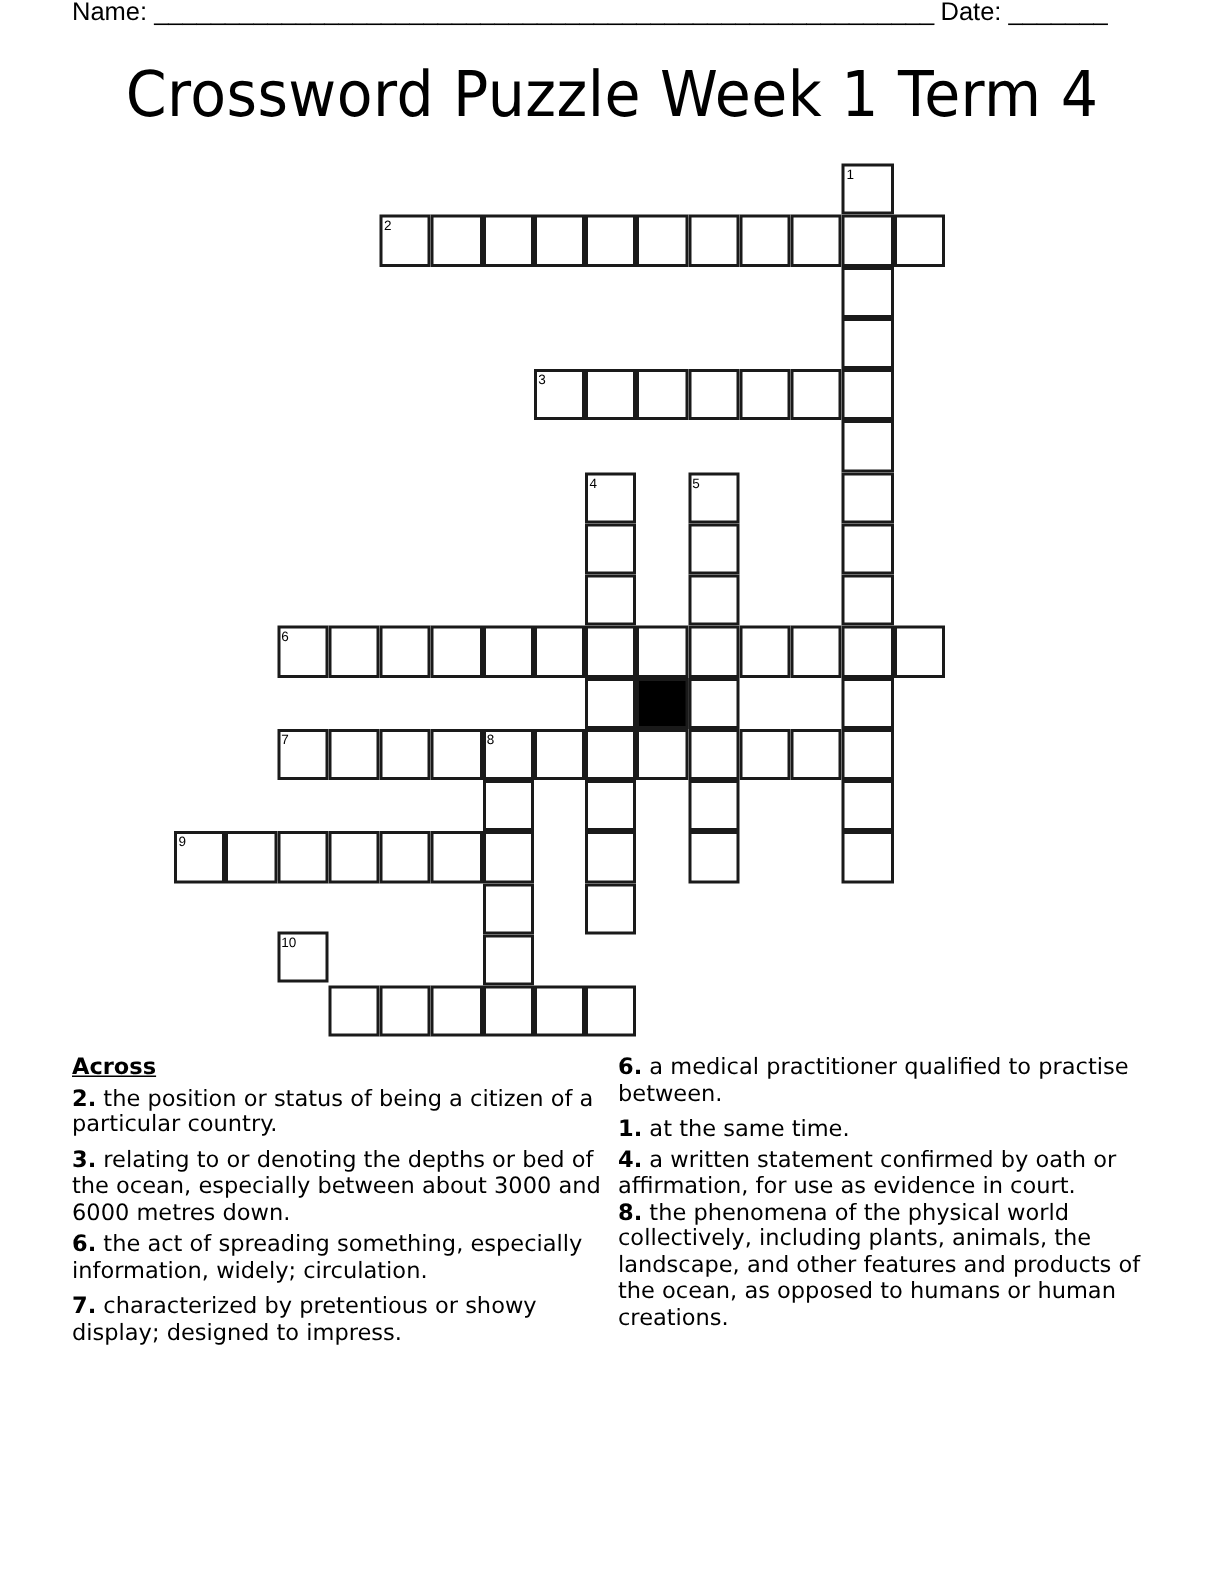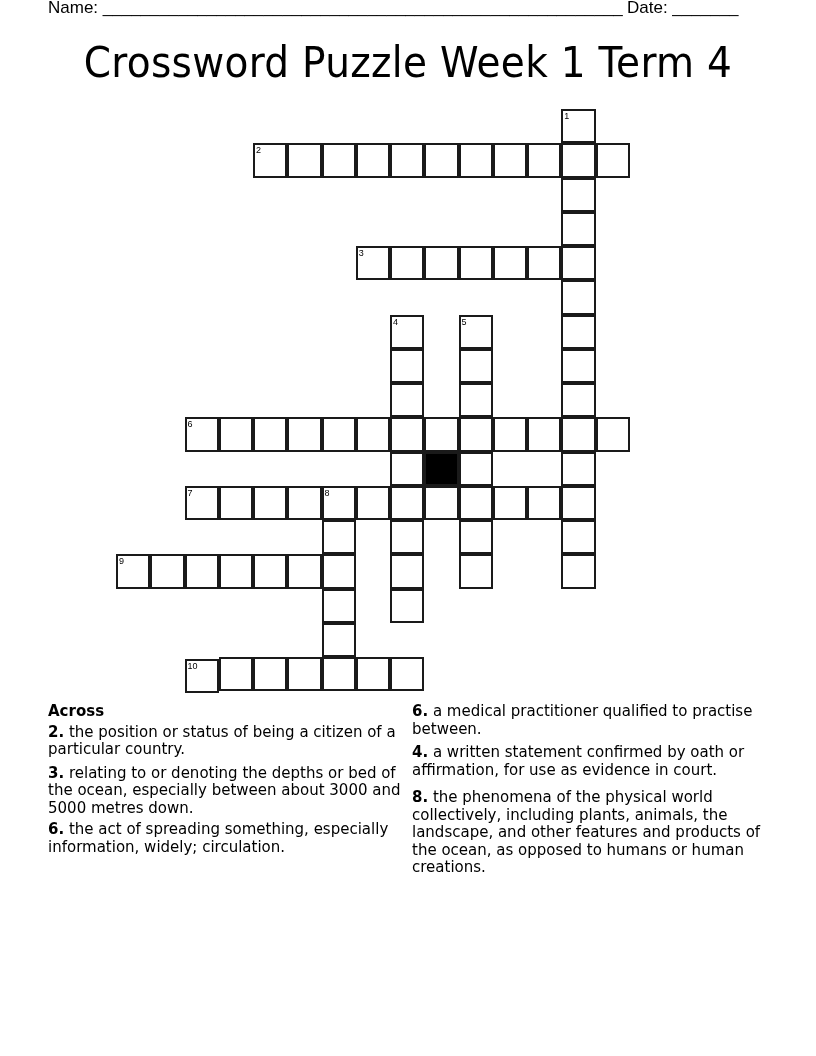--- a/index.html
+++ b/index.html
@@ -12,21 +12,21 @@
              transform: scaleX(0.93); transform-origin: center; }
     .grid { position: absolute; left: 0; top: 0; width: 816px; height: 700px; }
     .cell { position: absolute; width: 34.25px; height: 34.25px; box-sizing: border-box;
             border: 2px solid #1a1a1a; background: #fff; margin-left: -1px; margin-top: -1px; }
     .cell.black { background: #000; }
     .cell .num { position: absolute; left: 1px; top: 0px; font-family: "Liberation Sans", sans-serif;
                  font-size: 9px; line-height: 10px; }
     .clues { position: absolute; font-family: "DejaVu Sans", sans-serif; font-size: 15px; line-height: 17.5px; }
     .clues-left { left: 48px; top: 703px; width: 356px; }
     .clues-right { left: 412px; top: 703px; width: 365px; }
-    .section-h { font-weight: bold; margin-bottom: 3px; }
+    .section-h { font-weight: bold; text-decoration: underline; margin-bottom: 3px; }
     .clue { margin-bottom: 6px; }
     .clue b { font-weight: bold; }
   </style>
 </head>
 <body>
 
 <div class="hdr hdr-name">Name: _______________________________________________________</div>
 <div class="hdr hdr-date">Date: _______</div>
 
 <div class="title">Crossword Puzzle Week 1 Term 4</div>
@@ -120,35 +120,37 @@
     <div class="cell" style="left: 322.5px; top: 623.75px;"></div>
     <div class="cell" style="left: 322.5px; top: 658px;"></div>
     <div class="cell" style="left: 117px; top: 555.25px;">
       <span class="num">9</span>
     </div>
     <div class="cell" style="left: 151.25px; top: 555.25px;"></div>
     <div class="cell" style="left: 185.5px; top: 555.25px;"></div>
     <div class="cell" style="left: 219.75px; top: 555.25px;"></div>
     <div class="cell" style="left: 254px; top: 555.25px;"></div>
     <div class="cell" style="left: 288.25px; top: 555.25px;"></div>
-    <div class="cell" style="left: 185.5px; top: 660px;">
+    <div class="cell" style="left: 185.5px; top: 622px;">
       <span class="num">10</span>
     </div>
     <div class="cell" style="left: 219.75px; top: 658px;"></div>
     <div class="cell" style="left: 254px; top: 658px;"></div>
     <div class="cell" style="left: 288.25px; top: 658px;"></div>
     <div class="cell" style="left: 356.75px; top: 658px;"></div>
     <div class="cell" style="left: 391px; top: 658px;"></div>
     <div class="cell black" style="left: 425.25px; top: 452.5px;"></div>
   </div>
 
 <div class="clues clues-left">
   <div class="section-h">Across</div>
   <div class="clue"><b>2.</b><span> the position or status of being a citizen of a particular country.</span></div>
-  <div class="clue"><b>3.</b><span> relating to or denoting the depths or bed of the ocean, especially between about 3000 and 5000 metres down.</span></div>
+  <div class="clue"><b>3.</b><span> relating to or denoting the depths or bed of the ocean, especially between about 3000 and 6000 metres down.</span></div>
   <div class="clue" style="margin-top:-2px"><b>6.</b><span> the act of spreading something, especially information, widely; circulation.</span></div>
+  <div class="clue"><b>7.</b><span> characterized by pretentious or showy display; designed to impress.</span></div>
 </div>
 
 <div class="clues clues-right">
   <div class="clue"><b>6.</b><span> a medical practitioner qualified to practise between.</span></div>
-  <div class="clue" style="margin-bottom:10px"><b>4.</b><span> a written statement confirmed by oath or affirmation, for use as evidence in court.</span></div>
+  <div class="clue" style="margin-bottom:3px"><b>1.</b><span> at the same time.</span></div>
+  <div class="clue" style="margin-bottom:0"><b>4.</b><span> a written statement confirmed by oath or affirmation, for use as evidence in court.</span></div>
   <div class="clue"><b>8.</b><span> the phenomena of the physical world collectively, including plants, animals, the landscape, and other features and products of the ocean, as opposed to humans or human creations.</span></div>
 </div>
 
 </body></html>

